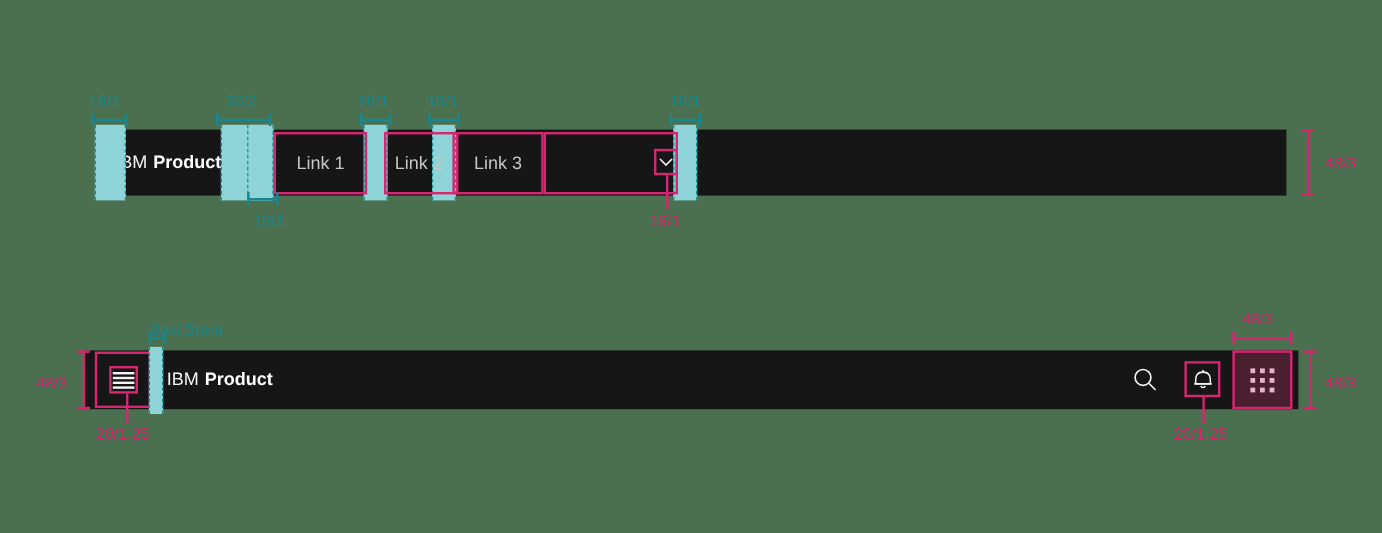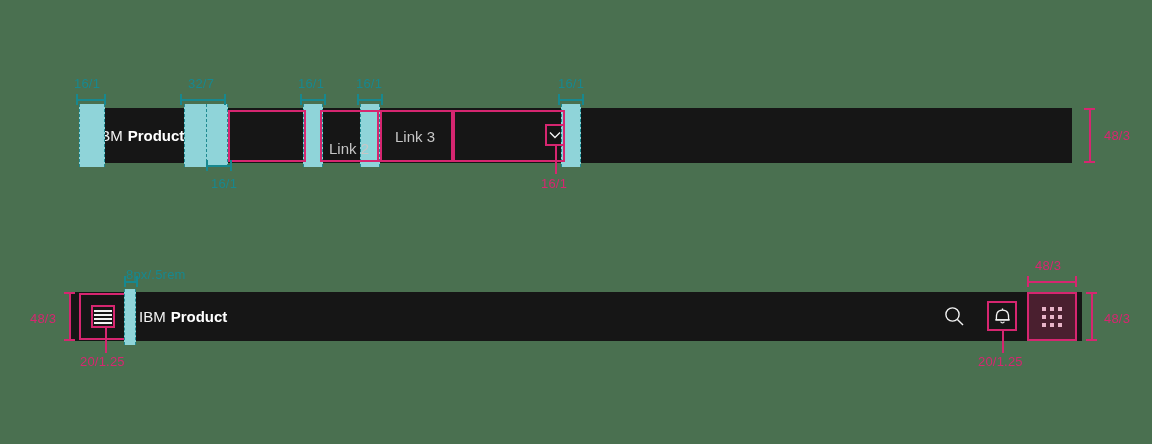--- a/index.html
+++ b/index.html
@@ -132,44 +132,45 @@
   </div>
 
   <div class="spacer" style="left:79px;top:104px;width:26px;height:63px;"></div>
   <div class="spacer" style="left:184px;top:104px;width:42px;height:63px;"></div>
   <div class="spacer" style="left:206px;top:104px;width:22px;height:63px;"></div>
   <div class="spacer" style="left:303px;top:104px;width:20px;height:63px;"></div>
   <div class="spacer" style="left:360px;top:104px;width:20px;height:63px;"></div>
   <div class="spacer" style="left:561px;top:104px;width:20px;height:63px;"></div>
 
   <div class="pinkbox" style="left:228px;top:110px;width:78px;height:52px;"></div>
+  <div class="navtext" style="left:228px;top:110px;width:78px;height:52px;">Link 1</div>
 
   <div class="pinkbox" style="left:320px;top:110px;width:62px;height:52px;"></div>
-  <div class="navtext" style="left:318px;top:122px;width:62px;height:52px;">Link 2</div>
+  <div class="navtext" style="left:318px;top:110px;width:62px;height:52px;">Link 2</div>
 
   <div class="pinkbox" style="left:377px;top:110px;width:76px;height:52px;"></div>
   <div class="navtext" style="left:377px;top:110px;width:76px;height:52px;">Link 3</div>
 
   <div class="pinkbox" style="left:453px;top:110px;width:112px;height:52px;"></div>
 
   <div class="pinkbox" style="left:545px;top:124px;width:20px;height:22px;"></div>
   <div class="icobtn" style="left:545px;top:124px;width:20px;height:22px;">
     <svg width="12" height="8" viewBox="0 0 12 8" aria-hidden="true">
       <path d="M1 1.5 L6 6.5 L11 1.5" fill="none" stroke="#f4f4f4" stroke-width="1.4"></path>
     </svg>
   </div>
 
   <div class="lbl teal" style="left:74px;top:76px;">16/1</div>
   <div class="ruler-h tealc" style="left:76px;top:94px;width:30px;">
     <div class="line"></div>
       <div class="cap l"></div>
       <div class="cap r"></div>
   </div>
 
-  <div class="lbl teal" style="left:188px;top:76px;">32/7</div>
+  <div class="lbl teal" style="left:188px;top:76px;">32/2</div>
   <div class="ruler-h tealc" style="left:180px;top:94px;width:46px;">
     <div class="line"></div>
       <div class="cap l"></div>
       <div class="cap r"></div>
   </div>
 
   <div class="lbl teal" style="left:211px;top:176px;">16/1</div>
   <div class="ruler-h tealc" style="left:206px;top:160px;width:26px;">
     <div class="line"></div>
       <div class="cap l"></div>

